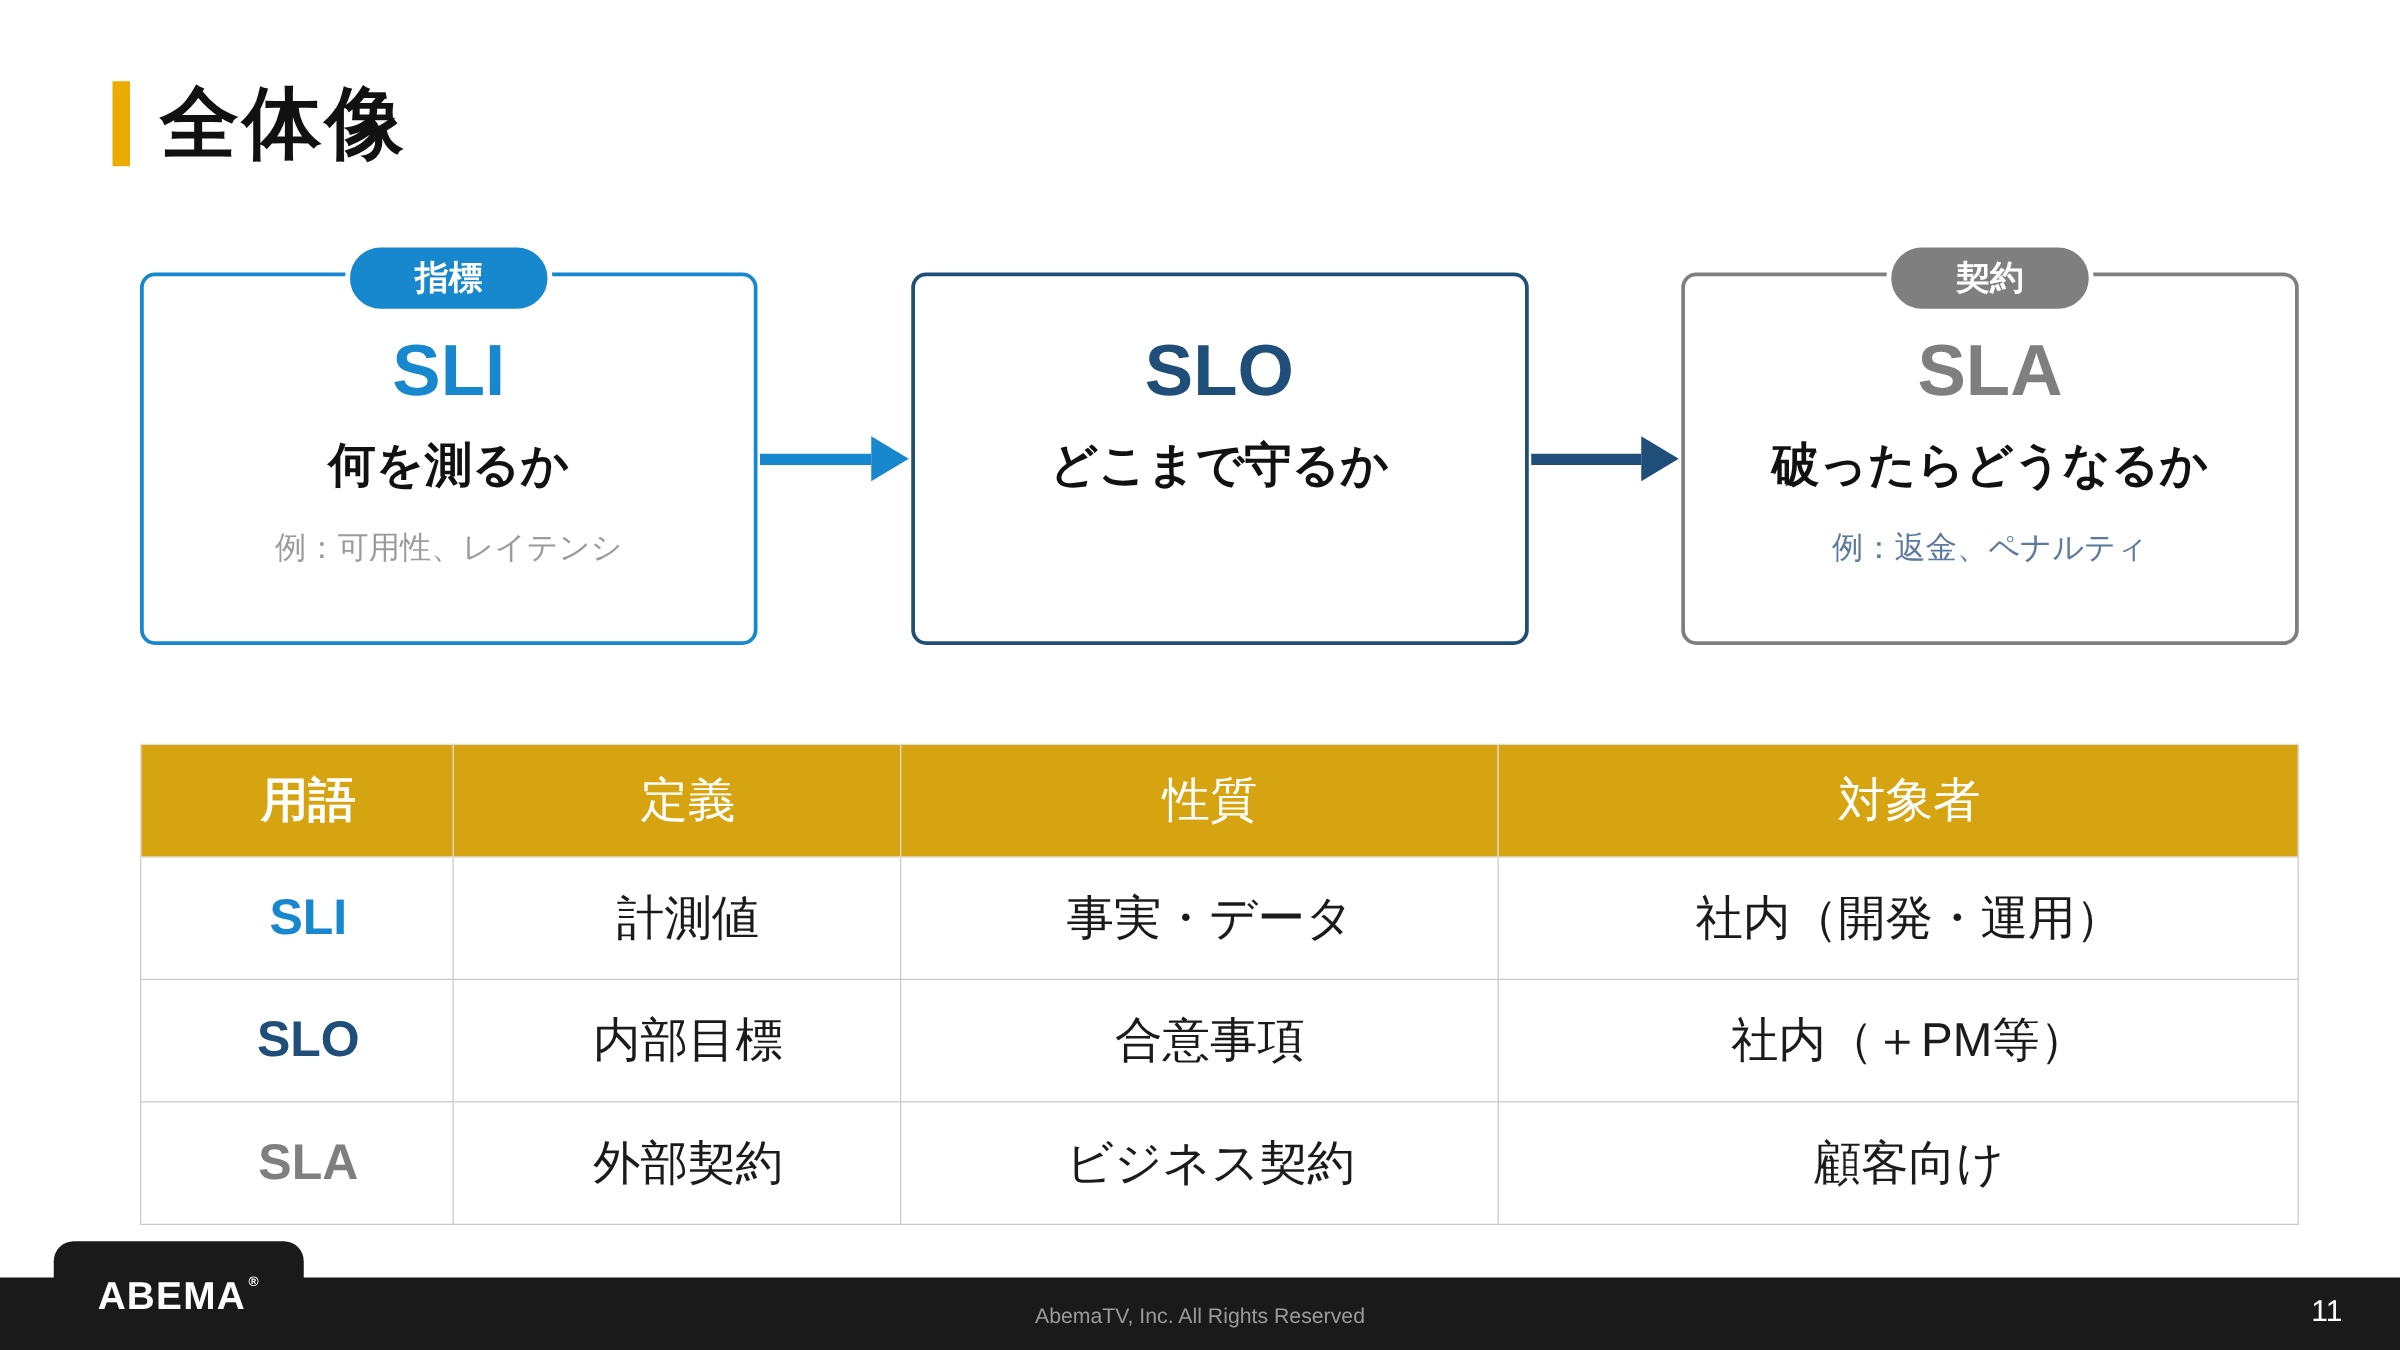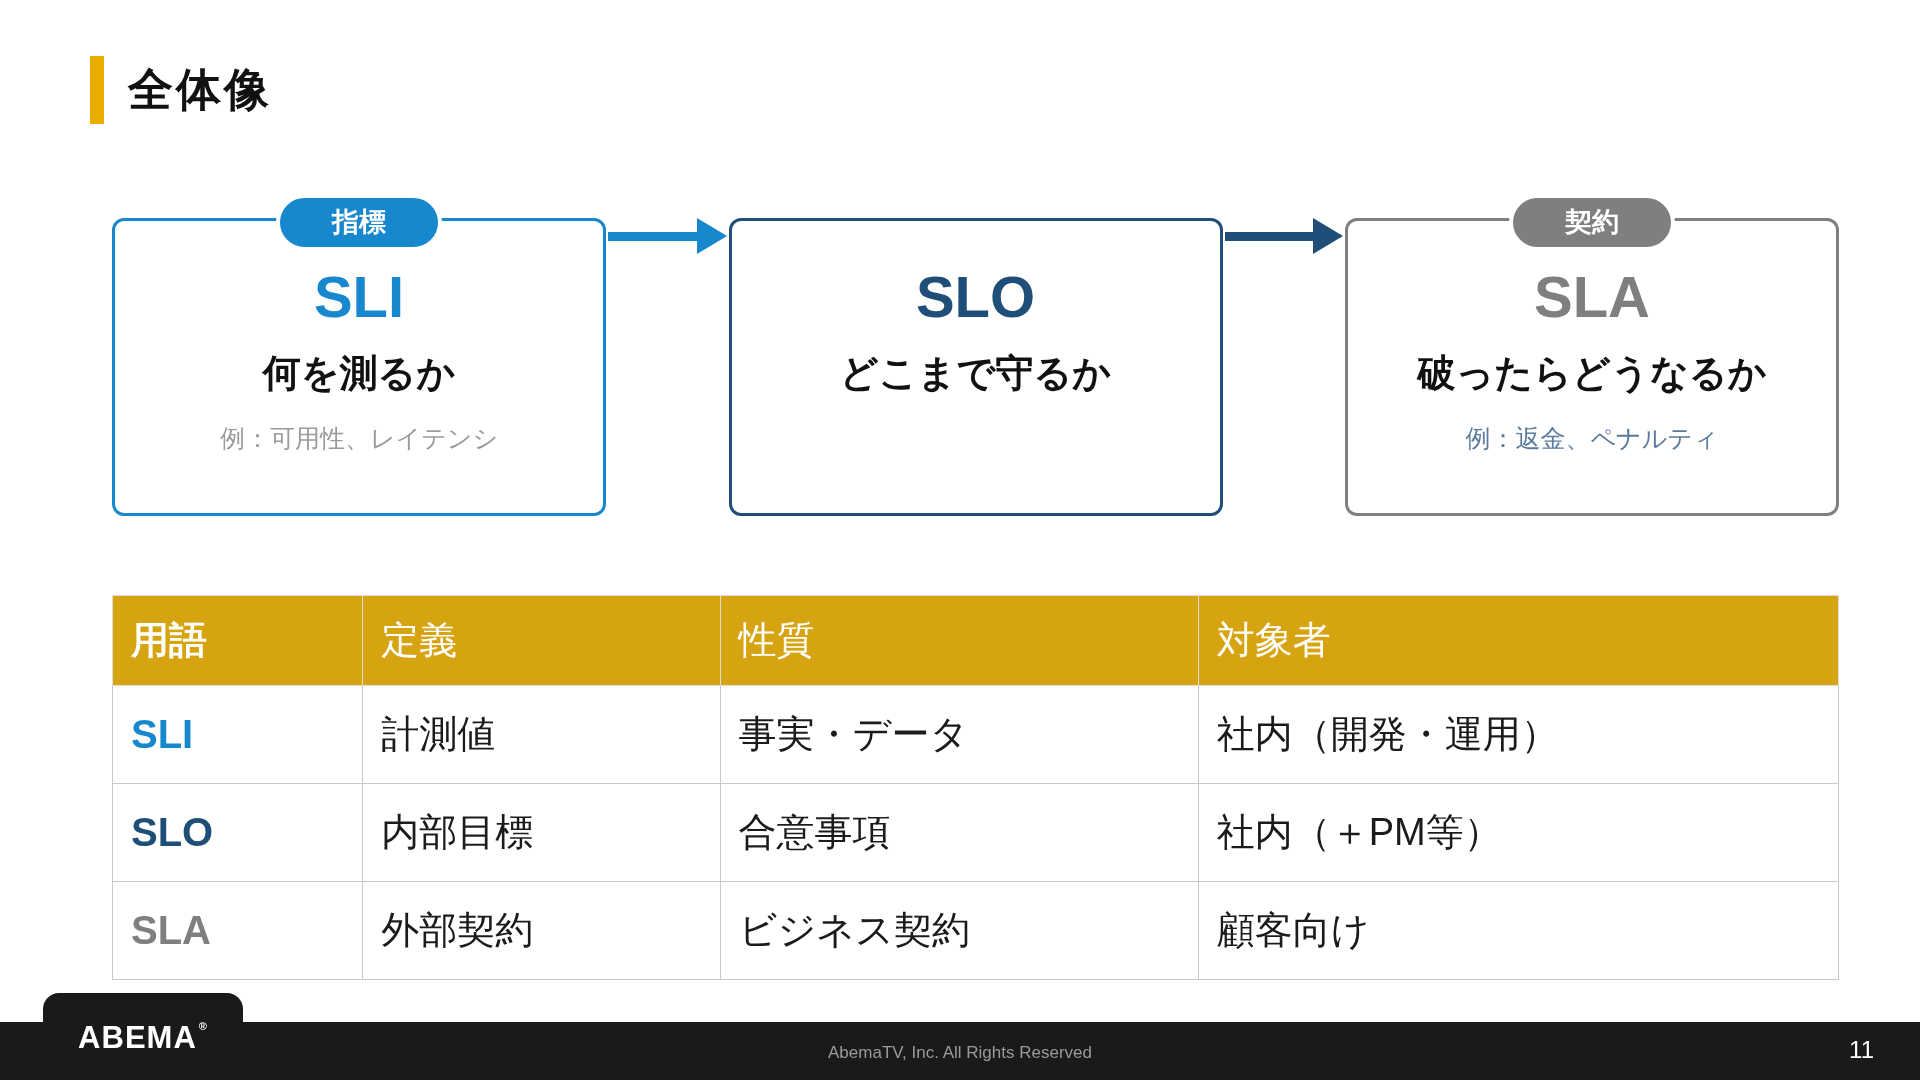--- a/index.html
+++ b/index.html
@@ -4,24 +4,24 @@
 <style>
   html,body { margin:0; padding:0; background:#e8e8e8; }
   .slide {
     position:relative; width:1920px; height:1080px; background:#ffffff;
     overflow:hidden; font-family:"Liberation Sans","DejaVu Sans",sans-serif;
   }
 
   
   .title-wrap { position:absolute; left:90px; top:56px; display:flex; align-items:center; gap:24px; }
   .accent-bar { width:14px; height:68px; }
-  .page-title { margin:0; font-size:45px; font-weight:bold; color:#111; letter-spacing:3px; }
+  .page-title { margin:0; font-size:63px; font-weight:bold; color:#111; letter-spacing:3px; }
 
   
-  .diagram { position:absolute; left:112px; top:218px; width:1727px; display:flex; align-items:flex-start; }
+  .diagram { position:absolute; left:112px; top:218px; width:1727px; display:flex; align-items:center; }
   .dbox {
     width:494px; height:298px; box-sizing:border-box;
     border:3px solid #999; border-radius:12px; position:relative;
     text-align:center; background:#fff;
   }
   .badge {
     position:absolute; top:-27px; left:50%; transform:translateX(-50%);
     color:#fff; font-size:27px; font-weight:bold; line-height:1;
     padding:11px 52px; border-radius:30px; border:4px solid #ffffff;
     white-space:nowrap;
@@ -32,21 +32,21 @@
 
   .arrow { flex:1; display:flex; align-items:center; padding:0 2px; }
   .arrow-line { flex:1; height:9px; }
   .arrow-head { width:0; height:0; border-top:18px solid transparent; border-bottom:18px solid transparent; border-left:30px solid #000; }
 
   
   .term-table {
     position:absolute; left:112px; top:595px; width:1727px;
     border-collapse:collapse; table-layout:fixed;
   }
-  .term-table th, .term-table td { border:1px solid #c9c9c9; text-align:left; padding:0 0 0 18px; }
+  .term-table th, .term-table td { border:1px solid #c9c9c9; text-align:center; padding:0 0 0 18px; }
   .term-table th { color:#ffffff; font-size:38px; font-weight:400; height:89px; border-color:#dddddd; }
   .term-table th.th-first { font-weight:700; }
   .term-table td { height:97px; font-size:38px; color:#1b1b1b; background:#ffffff; }
   .term-table td.term-cell { font-weight:bold; font-size:40px; }
 
   
   .footer { position:absolute; left:0; bottom:0; width:1920px; height:58px; background:#1a1a1a; }
   .abema-tab {
     position:absolute; left:43px; bottom:0; width:200px; height:87px;
     background:#1a1a1a; border-radius:16px 16px 0 0;

